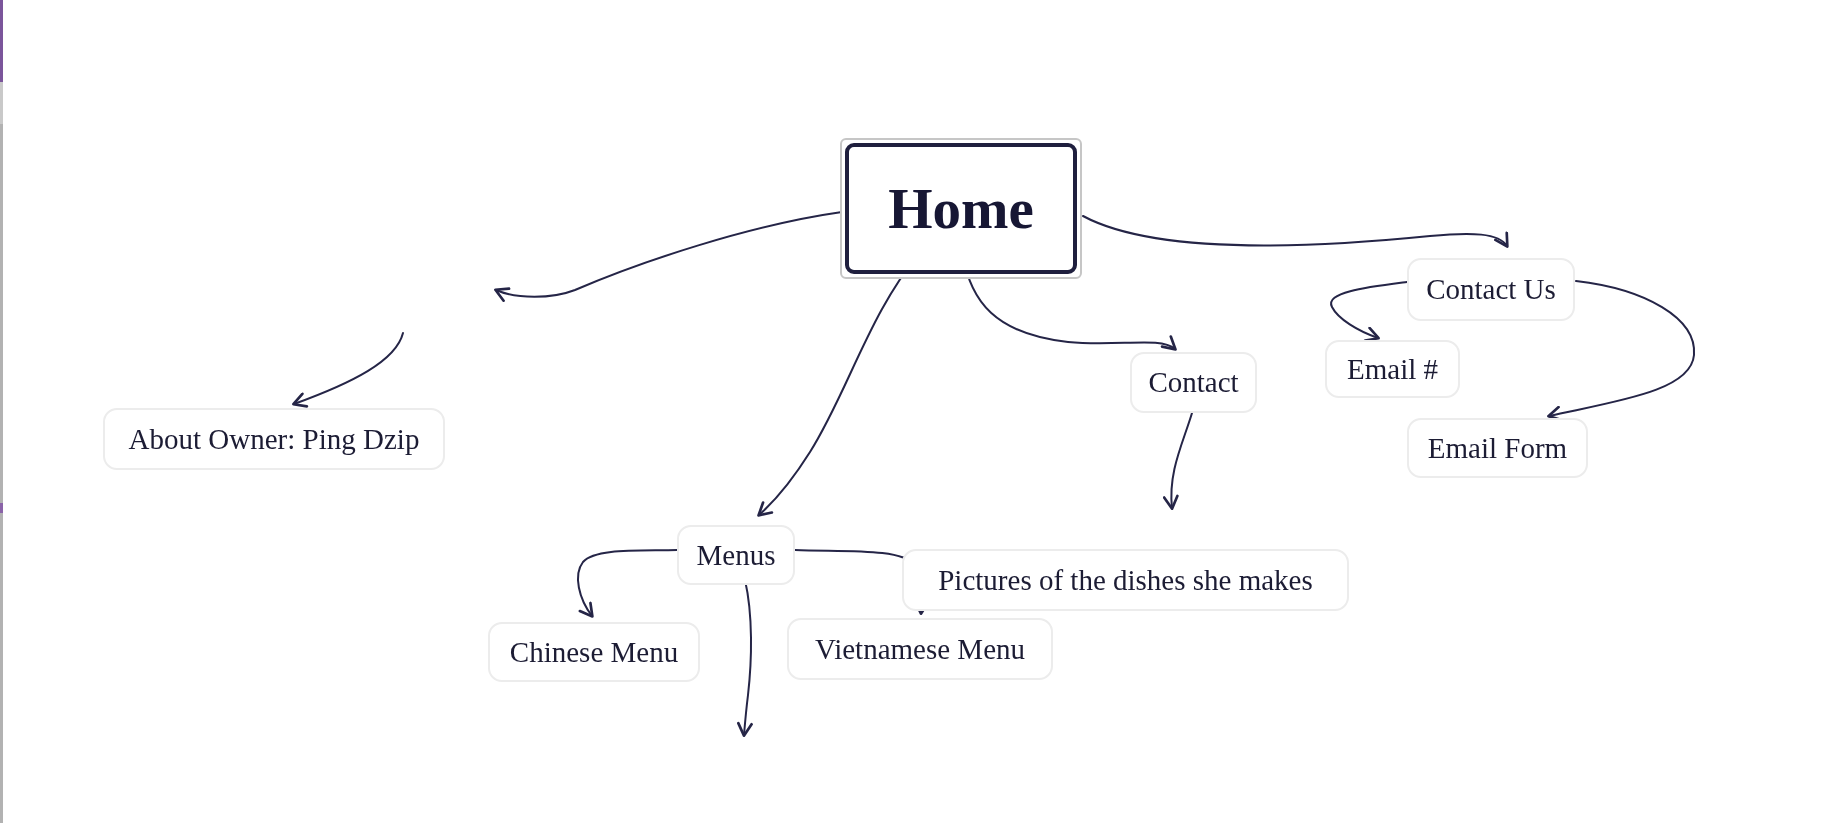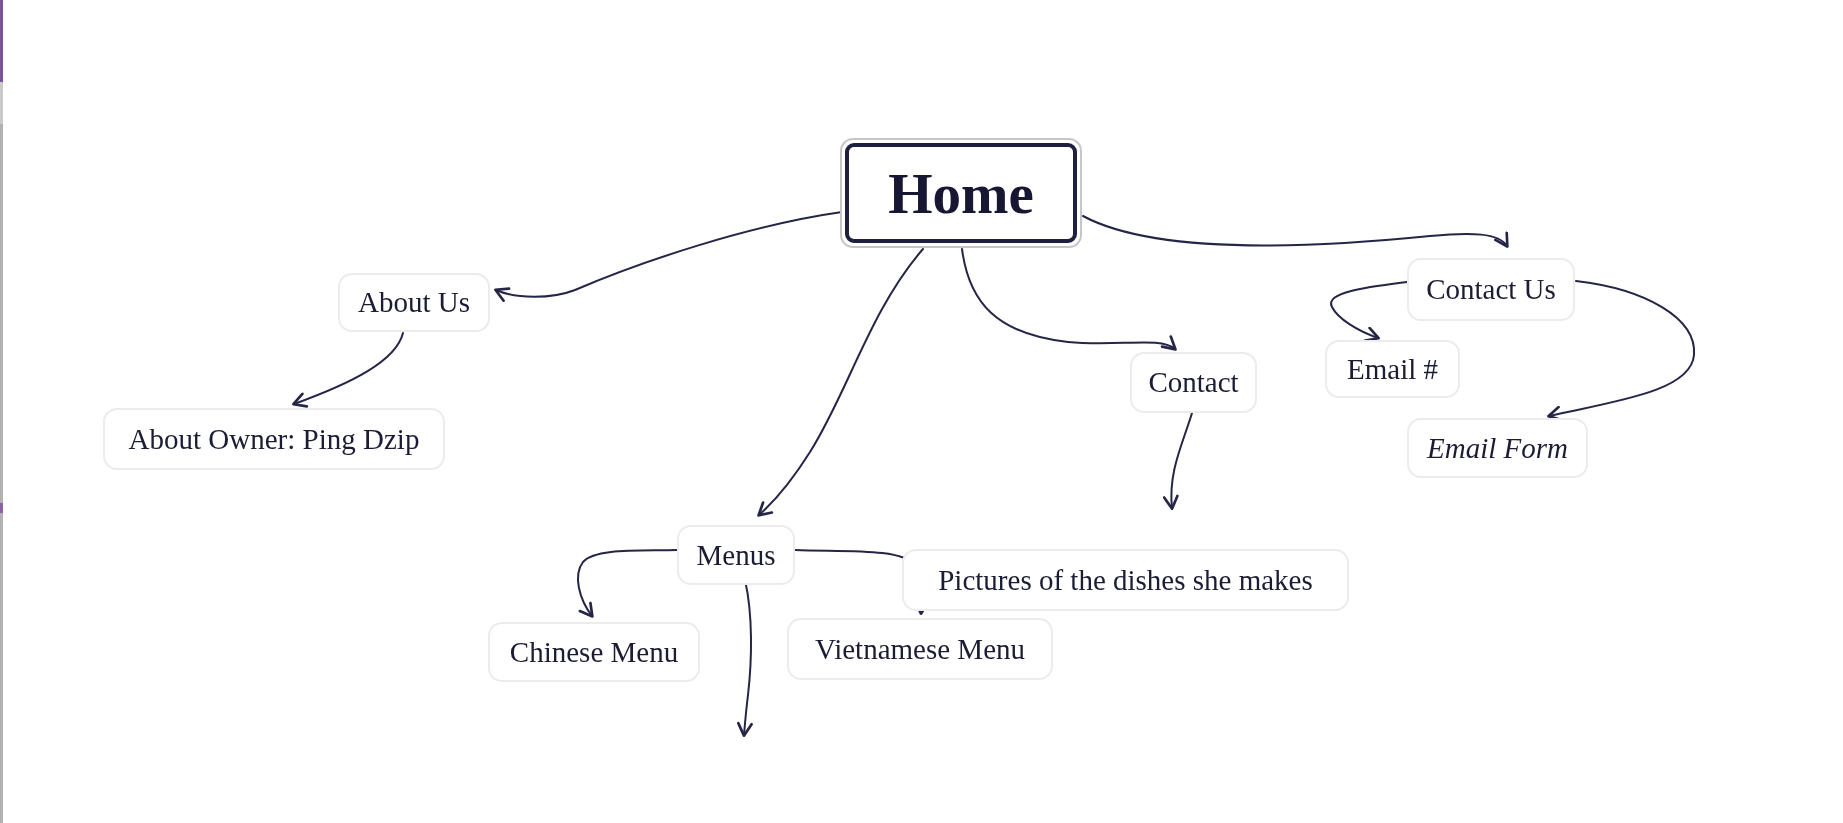--- a/index.html
+++ b/index.html
@@ -105,27 +105,24 @@
       <path d="M 795 550 C 845 552, 901 548, 915 565 C 924 577, 922 596, 921 613" fill="none" stroke="#252547" stroke-width="2" stroke-linecap="round" marker-end="url(#arrowhead)"></path>
       <path d="M 745 580 C 753 615, 752 660, 748 695 C 746 711, 745 723, 744 735" fill="none" stroke="#252547" stroke-width="2" stroke-linecap="round" marker-end="url(#arrowhead)"></path>
     </svg>
   <div id="edge-strip">
       <div class="edge-seg" style="top: 0px; height: 82px; background: rgb(123, 85, 155);"></div>
       <div class="edge-seg" style="top: 82px; height: 42px; background: rgb(201, 201, 201);"></div>
       <div class="edge-seg" style="top: 124px; height: 379px; background: rgb(178, 178, 178);"></div>
       <div class="edge-seg" style="top: 503px; height: 10px; background: rgb(138, 99, 168);"></div>
       <div class="edge-seg" style="top: 513px; height: 310px; background: rgb(178, 178, 178);"></div>
     </div>
-<div class="mm-root" style="left: 840px; top: 138px; width: 242px; height: 110px;">
+<div class="mm-root" style="left: 840px; top: 138px; width: 242px; height: 141px; border-radius: 6px;">
       <div class="mm-root-inner">
         <span class="label">Home</span>
       </div>
-    </div>
-    <div class="mm-node" style="left: 338px; top: 273px; width: 152px; height: 59px;">
-      <span class="label">About Us</span>
     </div>
     <div class="mm-node" style="left: 103px; top: 408px; width: 342px; height: 62px;">
       <span class="label">About Owner: Ping Dzip</span>
     </div>
     <div class="mm-node" style="left: 677px; top: 525px; width: 118px; height: 60px;">
       <span class="label">Menus</span>
     </div>
     <div class="mm-node" style="left: 488px; top: 622px; width: 212px; height: 60px;">
       <span class="label">Chinese Menu</span>
     </div>
@@ -137,16 +134,16 @@
     </div>
     <div class="mm-node" style="left: 902px; top: 513px; width: 447px; height: 62px; margin-top: 36px;">
       <span class="label">Pictures of the dishes she makes</span>
     </div>
     <div class="mm-node" style="left: 1407px; top: 258px; width: 168px; height: 63px;">
       <span class="label">Contact Us</span>
     </div>
     <div class="mm-node" style="left: 1325px; top: 340px; width: 135px; height: 58px;">
       <span class="label">Email #</span>
     </div>
-    <div class="mm-node" style="left: 1407px; top: 418px; width: 181px; height: 60px; font-style: italic;">
+    <div class="mm-node" style="left: 1407px; top: 418px; width: 181px; height: 60px;">
       <span class="label">Email Form</span>
     </div>
   </div>
 
 </body></html>

